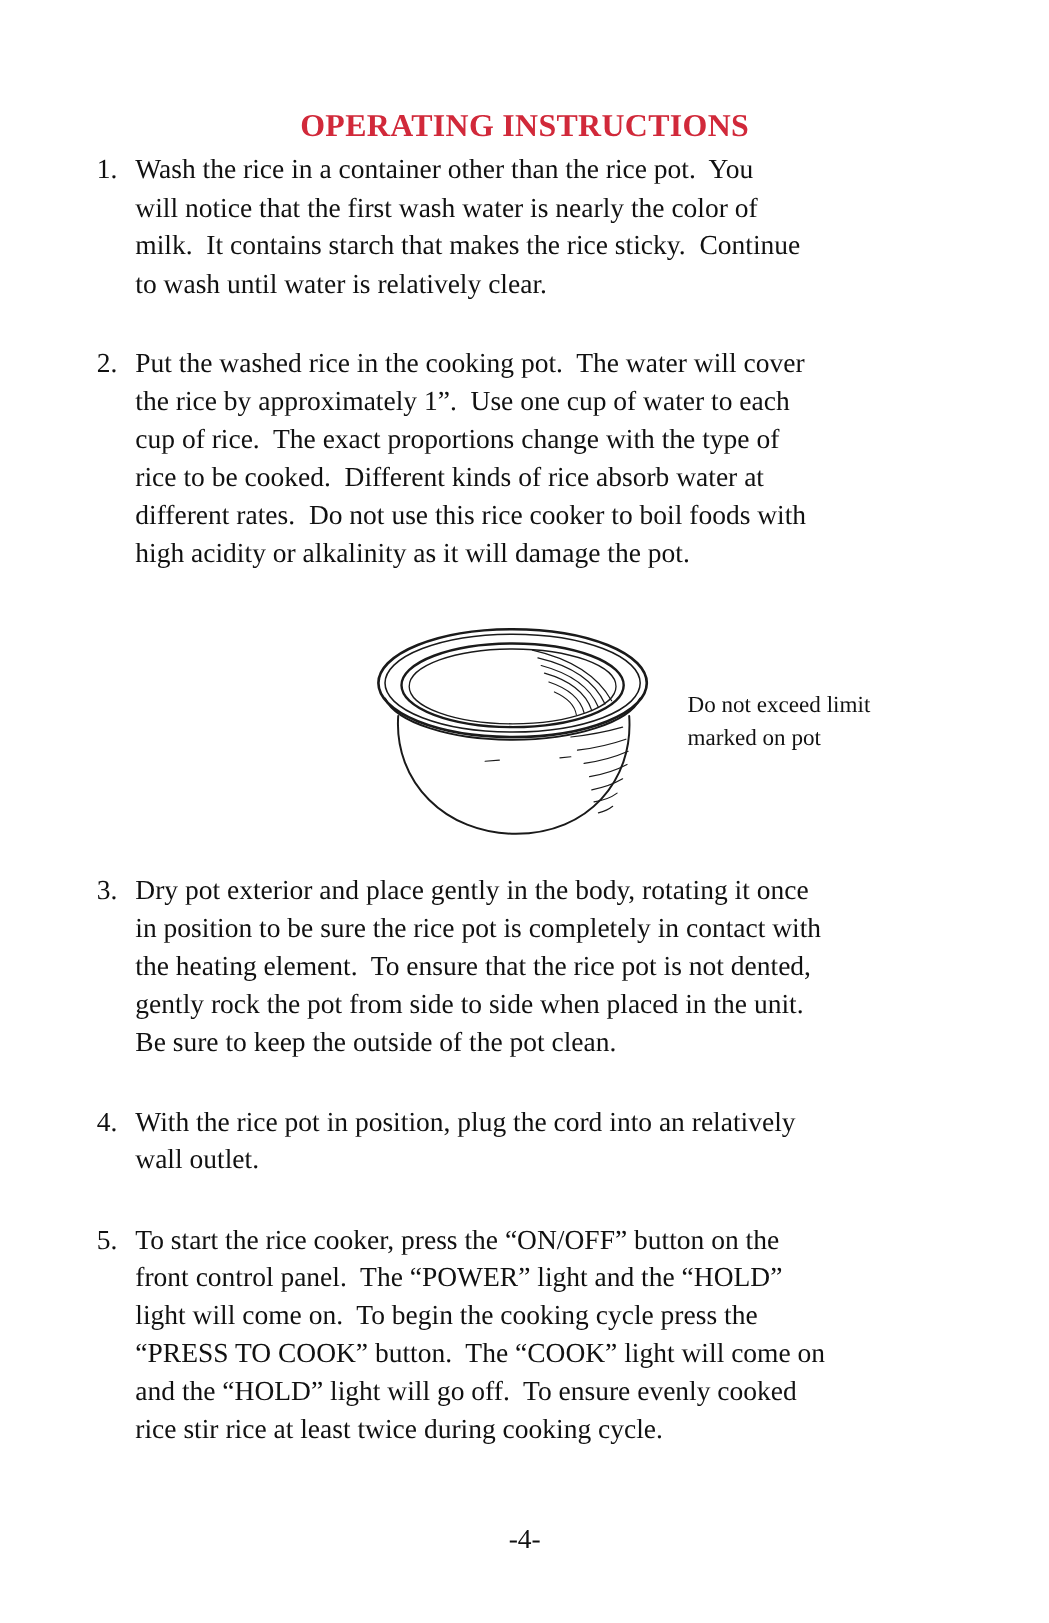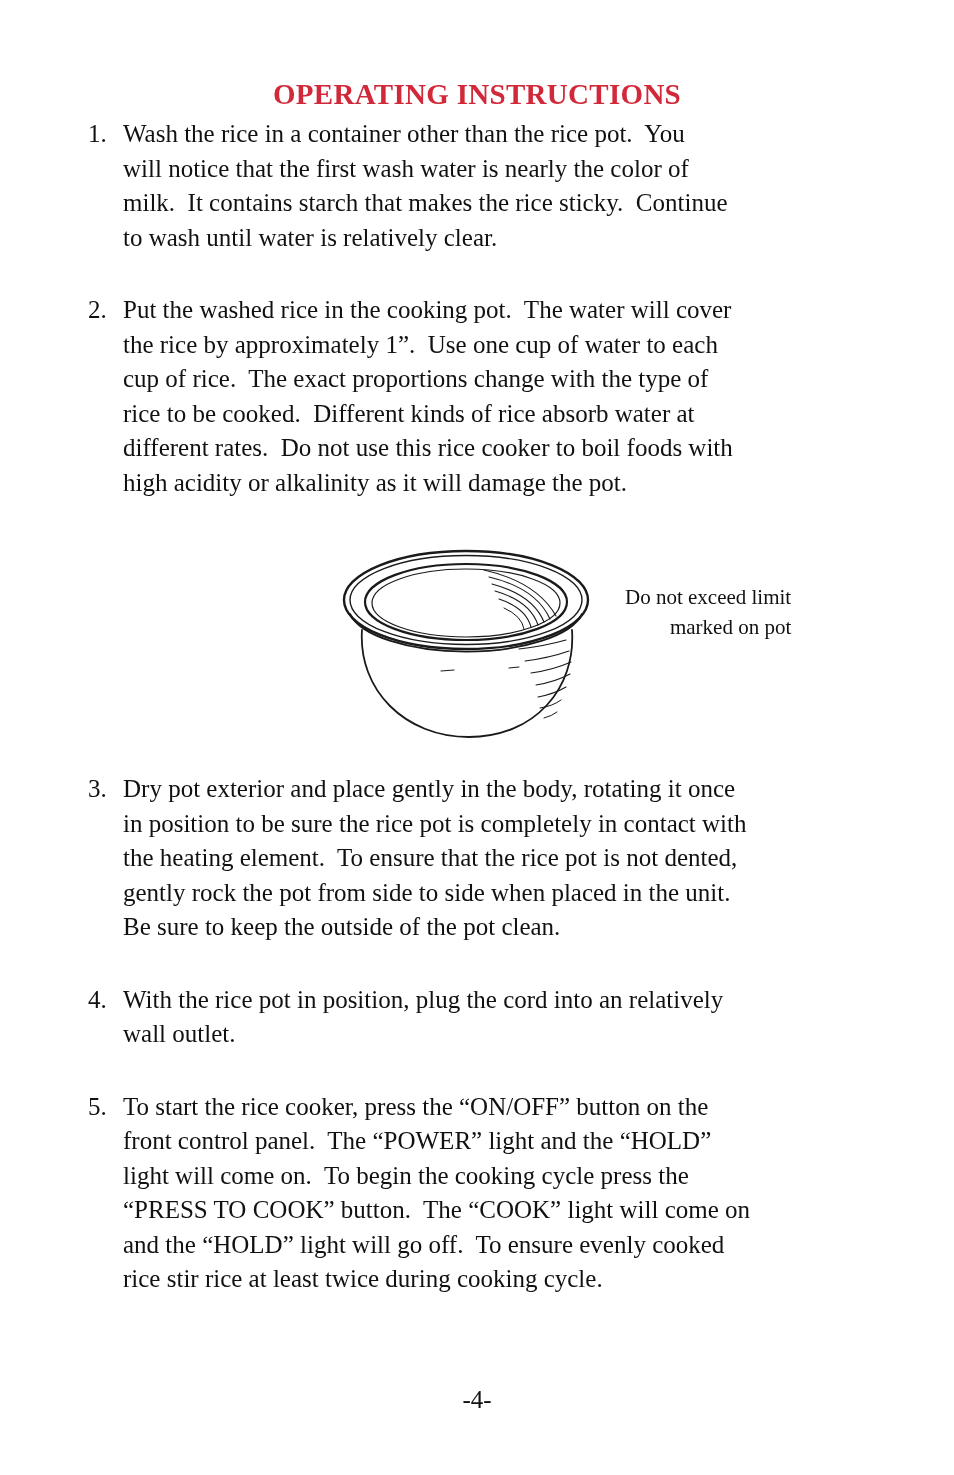--- a/index.html
+++ b/index.html
@@ -11,21 +11,21 @@
     position: relative;
     width: 954px;
     height: 1475px;
     background: #ffffff;
     overflow: hidden;
     font-family: "Liberation Serif", serif;
     color: #111111;
   }
   .title {
     margin: 0;
-    padding-top: 77px;
+    padding-top: 98px;
     font-size: 29px;
     line-height: 35px;
     font-weight: 700;
     text-align: center;
     letter-spacing: 0.3px;
     color: #d1293a;
   }
   .item {
     position: relative;
     margin: 0 0 38px 88px;
@@ -52,25 +52,24 @@
     position: absolute;
     left: 87px;
     top: 58px;
     font-size: 26px;
     line-height: 37px;
     white-space: pre-wrap;
   }
   .fig-label-right {
     position: absolute;
     left: 537px;
-    top: 44px;
+    top: 66px;
     font-size: 21px;
     line-height: 30px;
     white-space: pre-wrap;
-    text-align: right;
   }
   .pot-svg {
     position: absolute;
     left: 245px;
     top: 2px;
   }
   .page-number {
     position: absolute;
     top: 1386px;
     left: 0;

